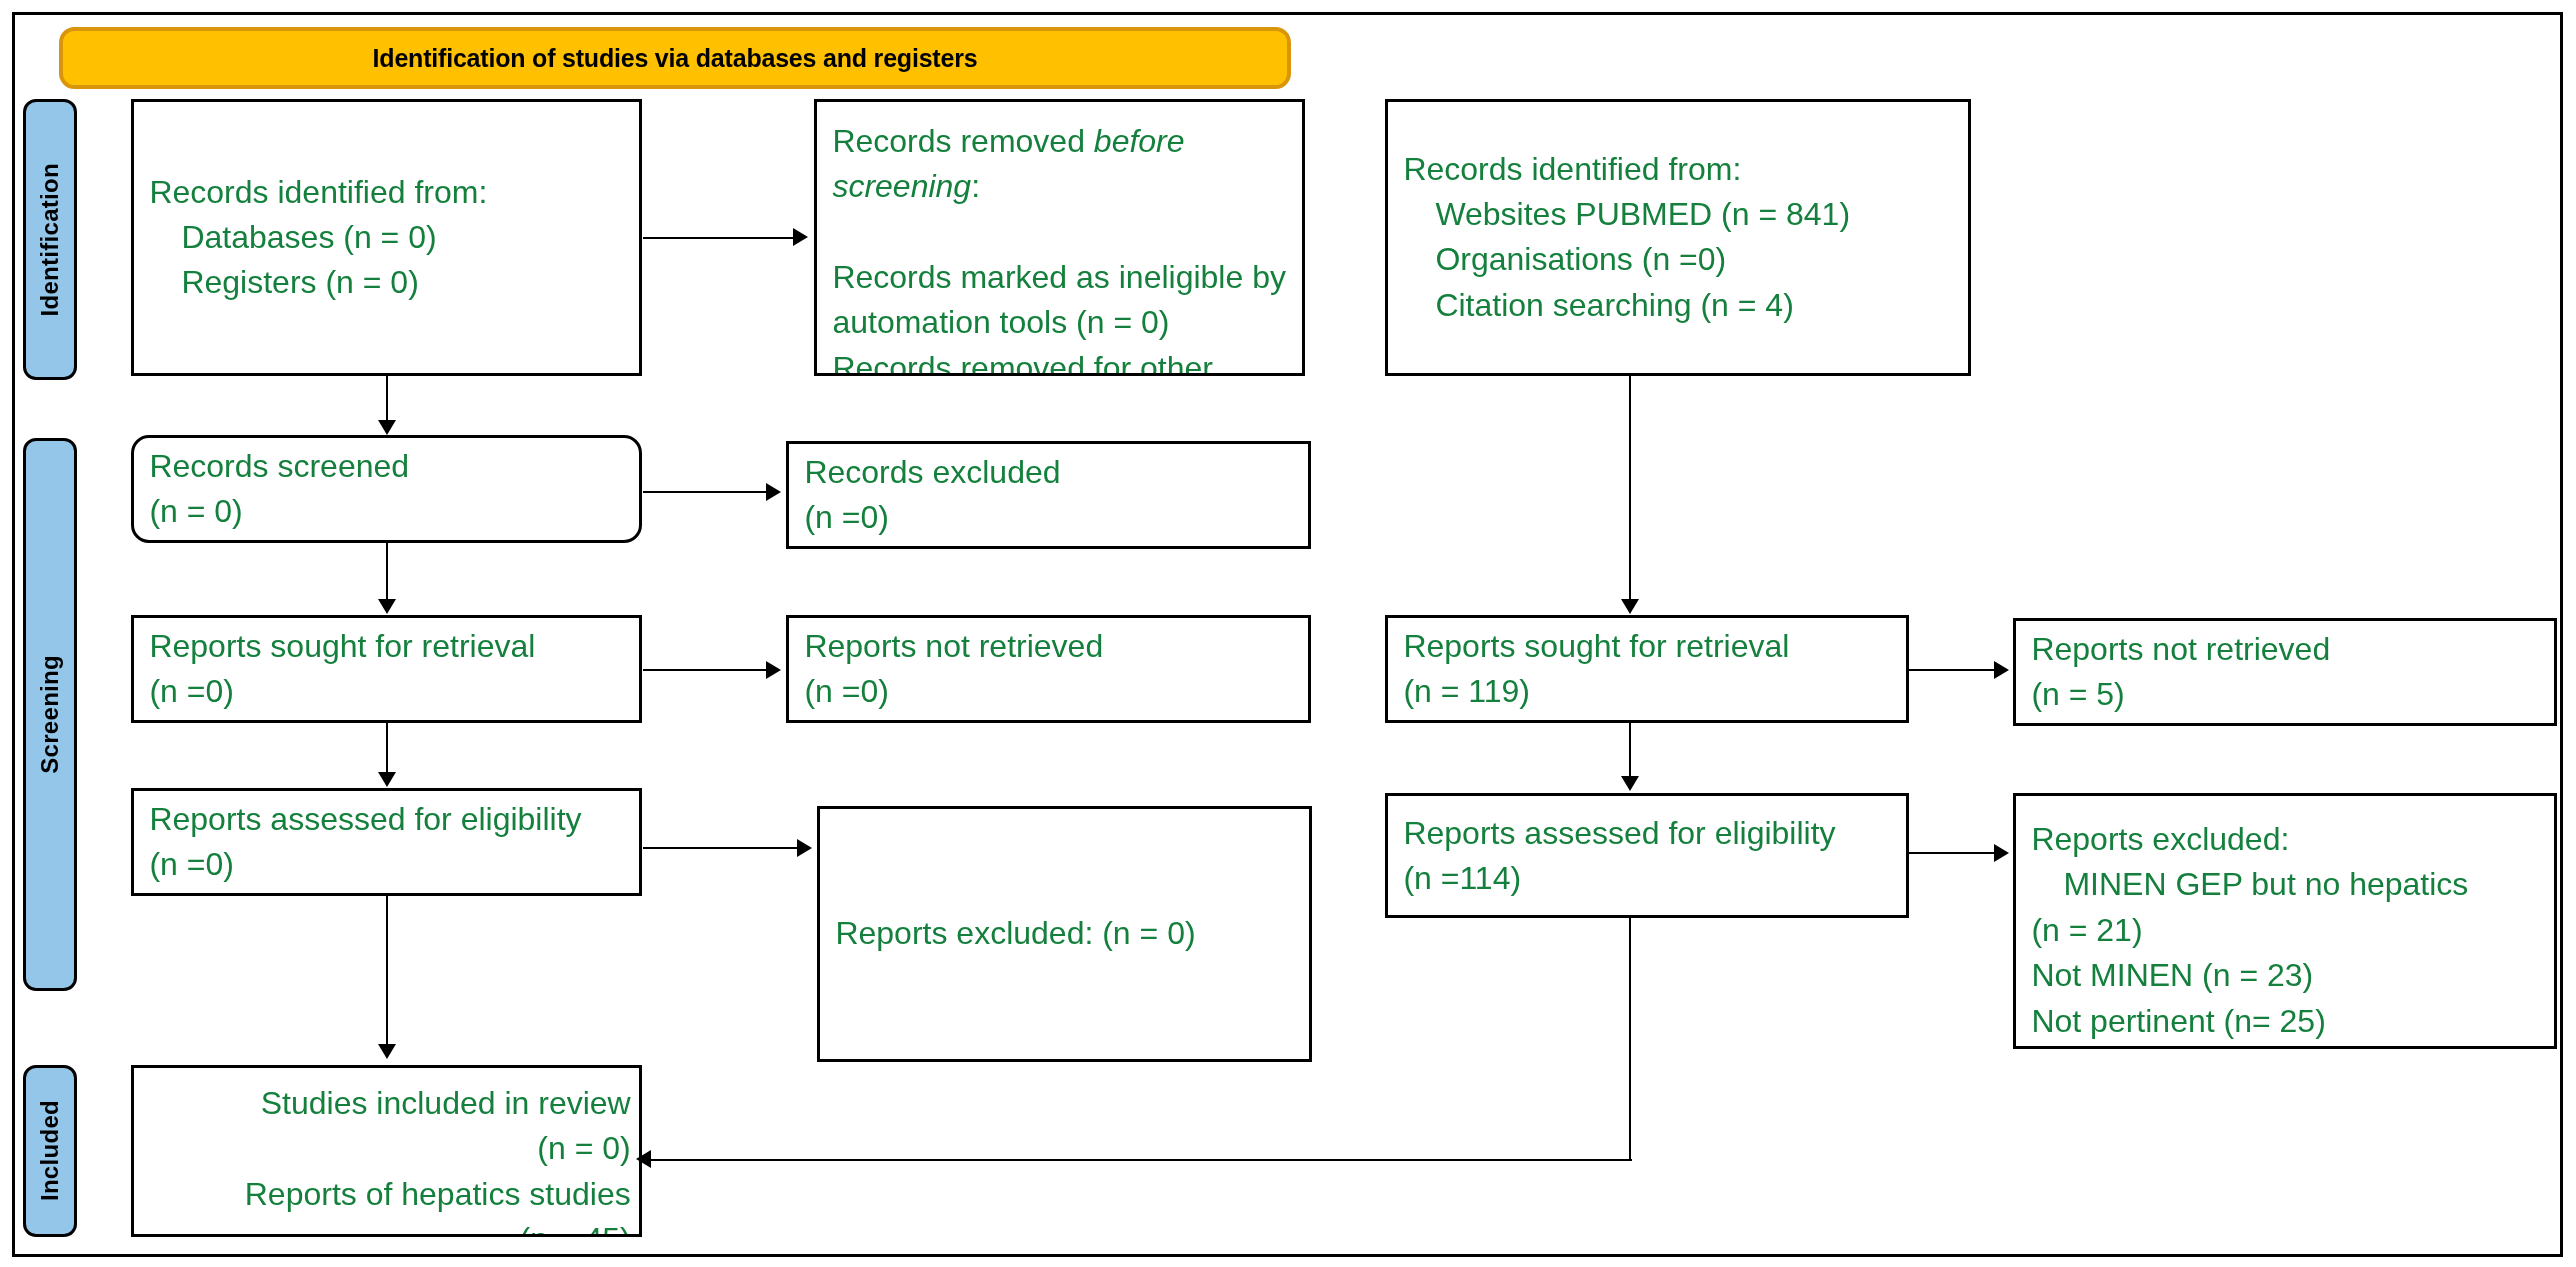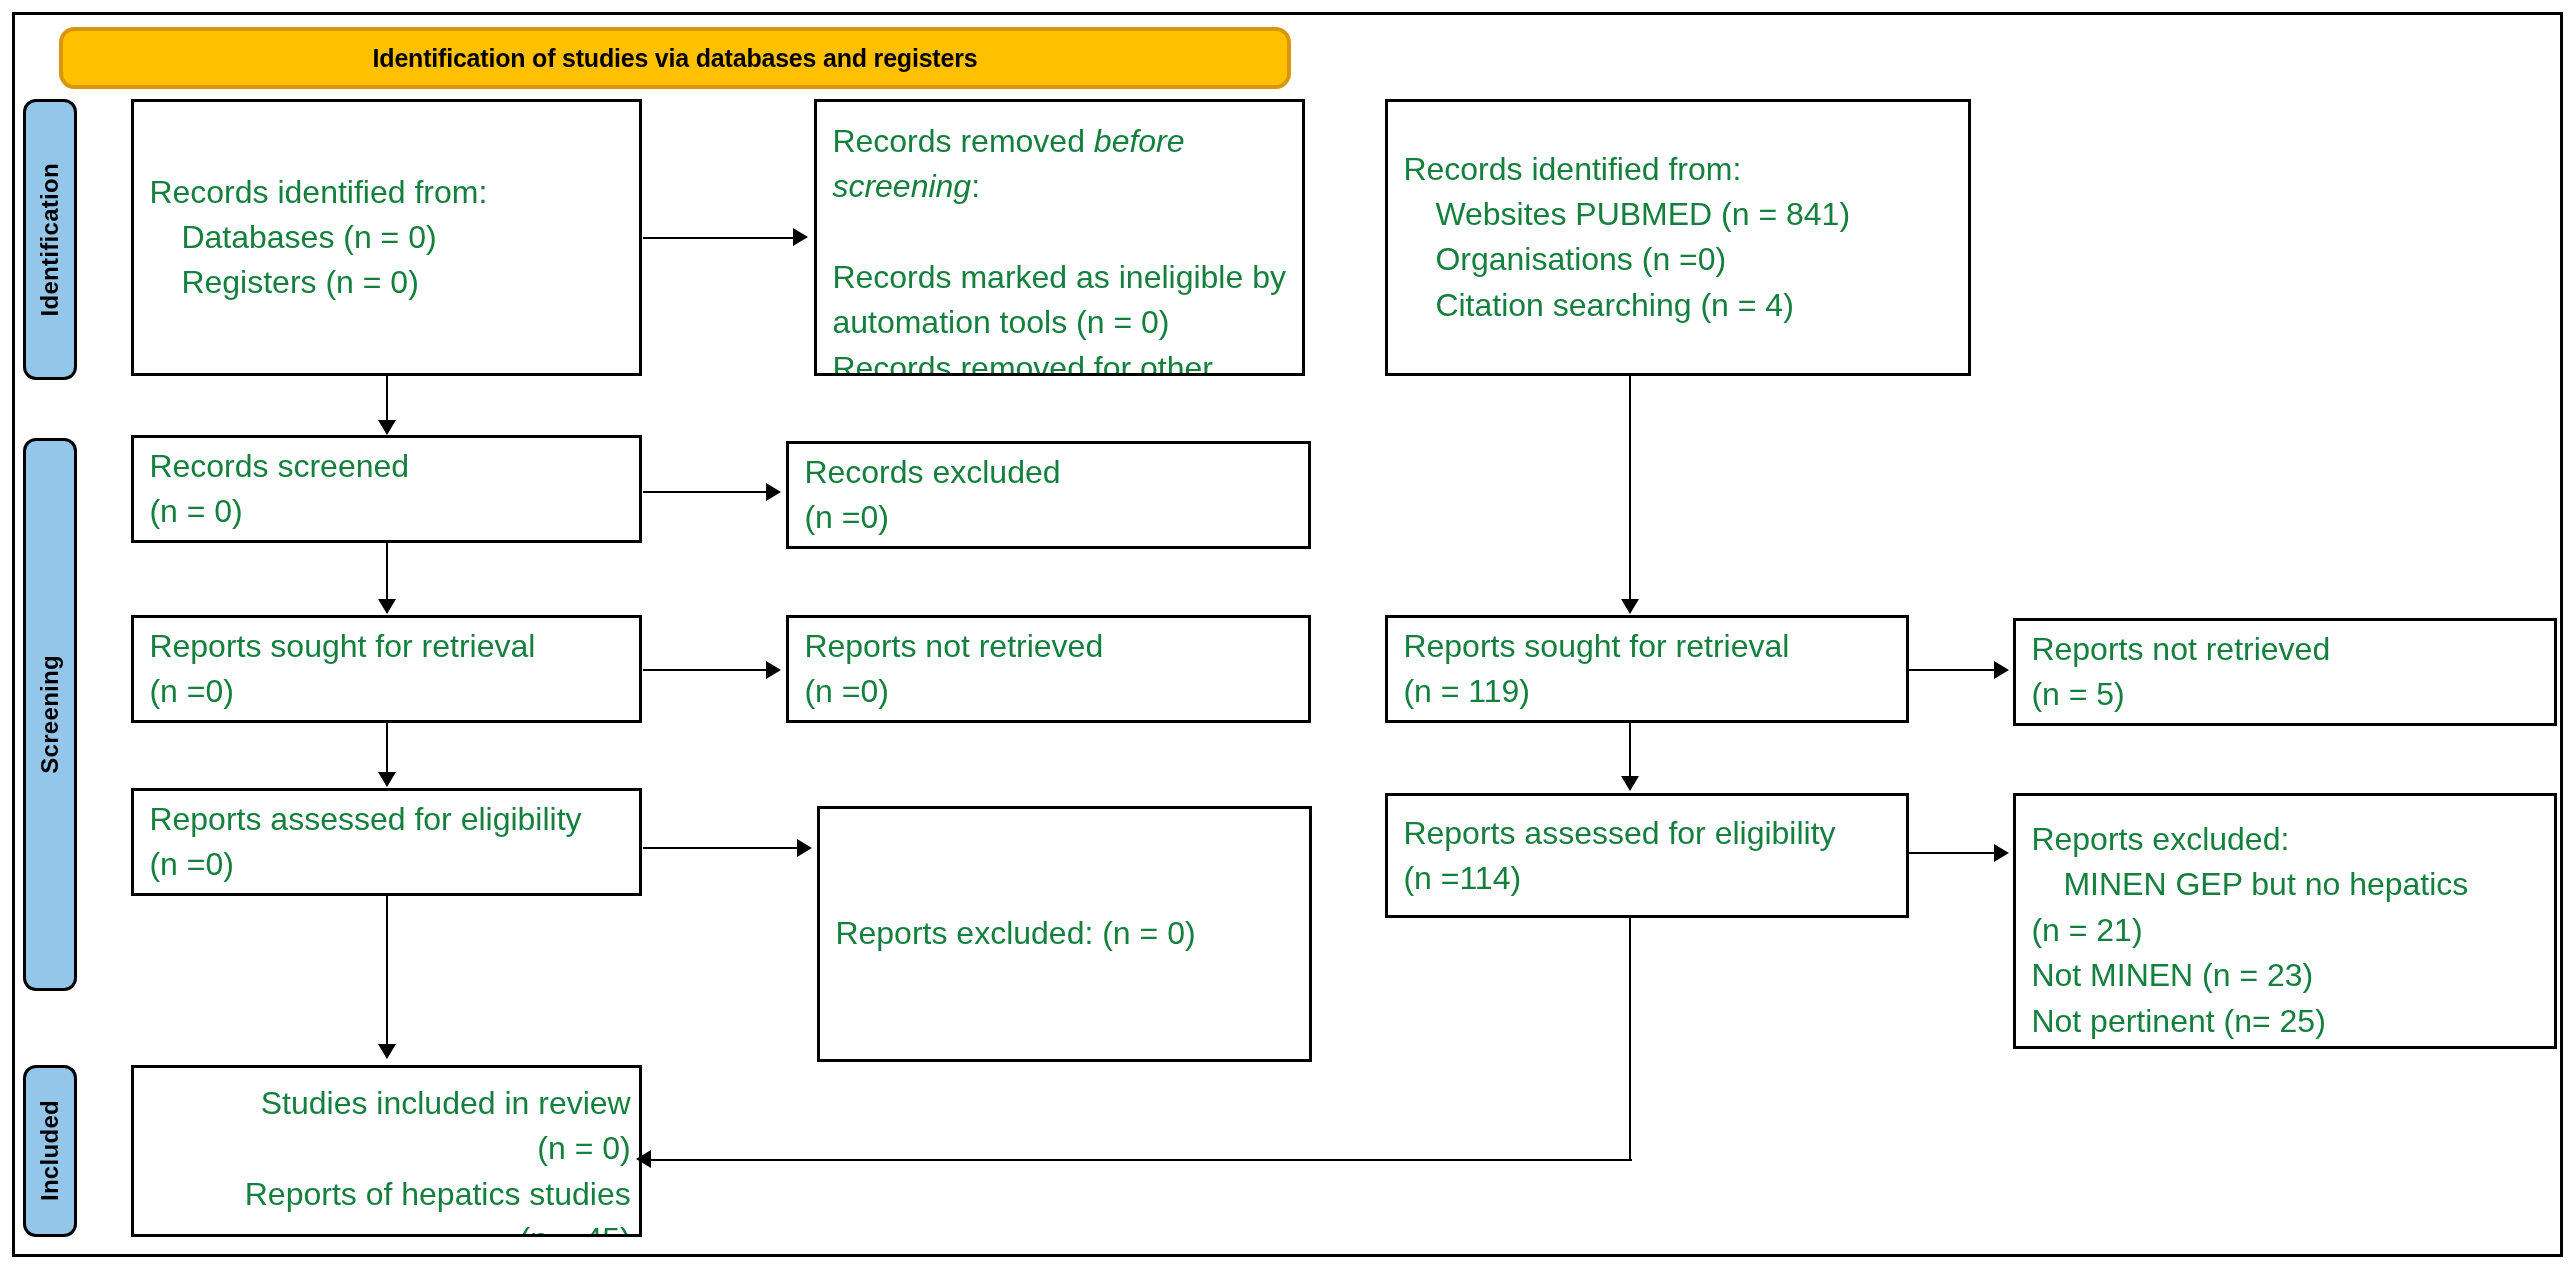--- a/index.html
+++ b/index.html
@@ -69,21 +69,21 @@
   </div>
 
   <div class="box" style="left:131px;top:99px;width:511px;height:277px;">
     <div class="txt mid"><span>Records identified from:</span><br><span class="ind">Databases (n = 0)</span><br><span class="ind">Registers (n = 0)</span></div>
   </div>
 
   <div class="box" style="left:814px;top:99px;width:491px;height:277px;">
     <div class="txt" style="top:16.6px;"><span>Records removed </span><span class="ital">before</span><br><span class="ital">screening</span><span>:</span><br><br><span>Records marked as ineligible by automation tools (n = 0)</span><br><span>Records removed for other reasons (n =0)</span></div>
   </div>
 
-  <div class="box" style="left:131px;top:435px;width:511px;height:108px;">
+  <div class="box" style="left:131px;top:435px;width:511px;height:108px;border-radius:18px;">
     <div class="txt mid"><span>Records screened</span><br><span>(n = 0)</span></div>
   </div>
 
   <div class="box" style="left:786px;top:441px;width:525px;height:108px;">
     <div class="txt mid"><span>Records excluded</span><br><span>(n =0)</span></div>
   </div>
 
   <div class="box" style="left:131px;top:615px;width:511px;height:108px;">
     <div class="txt mid"><span>Reports sought for retrieval</span><br><span>(n =0)</span></div>
   </div>

